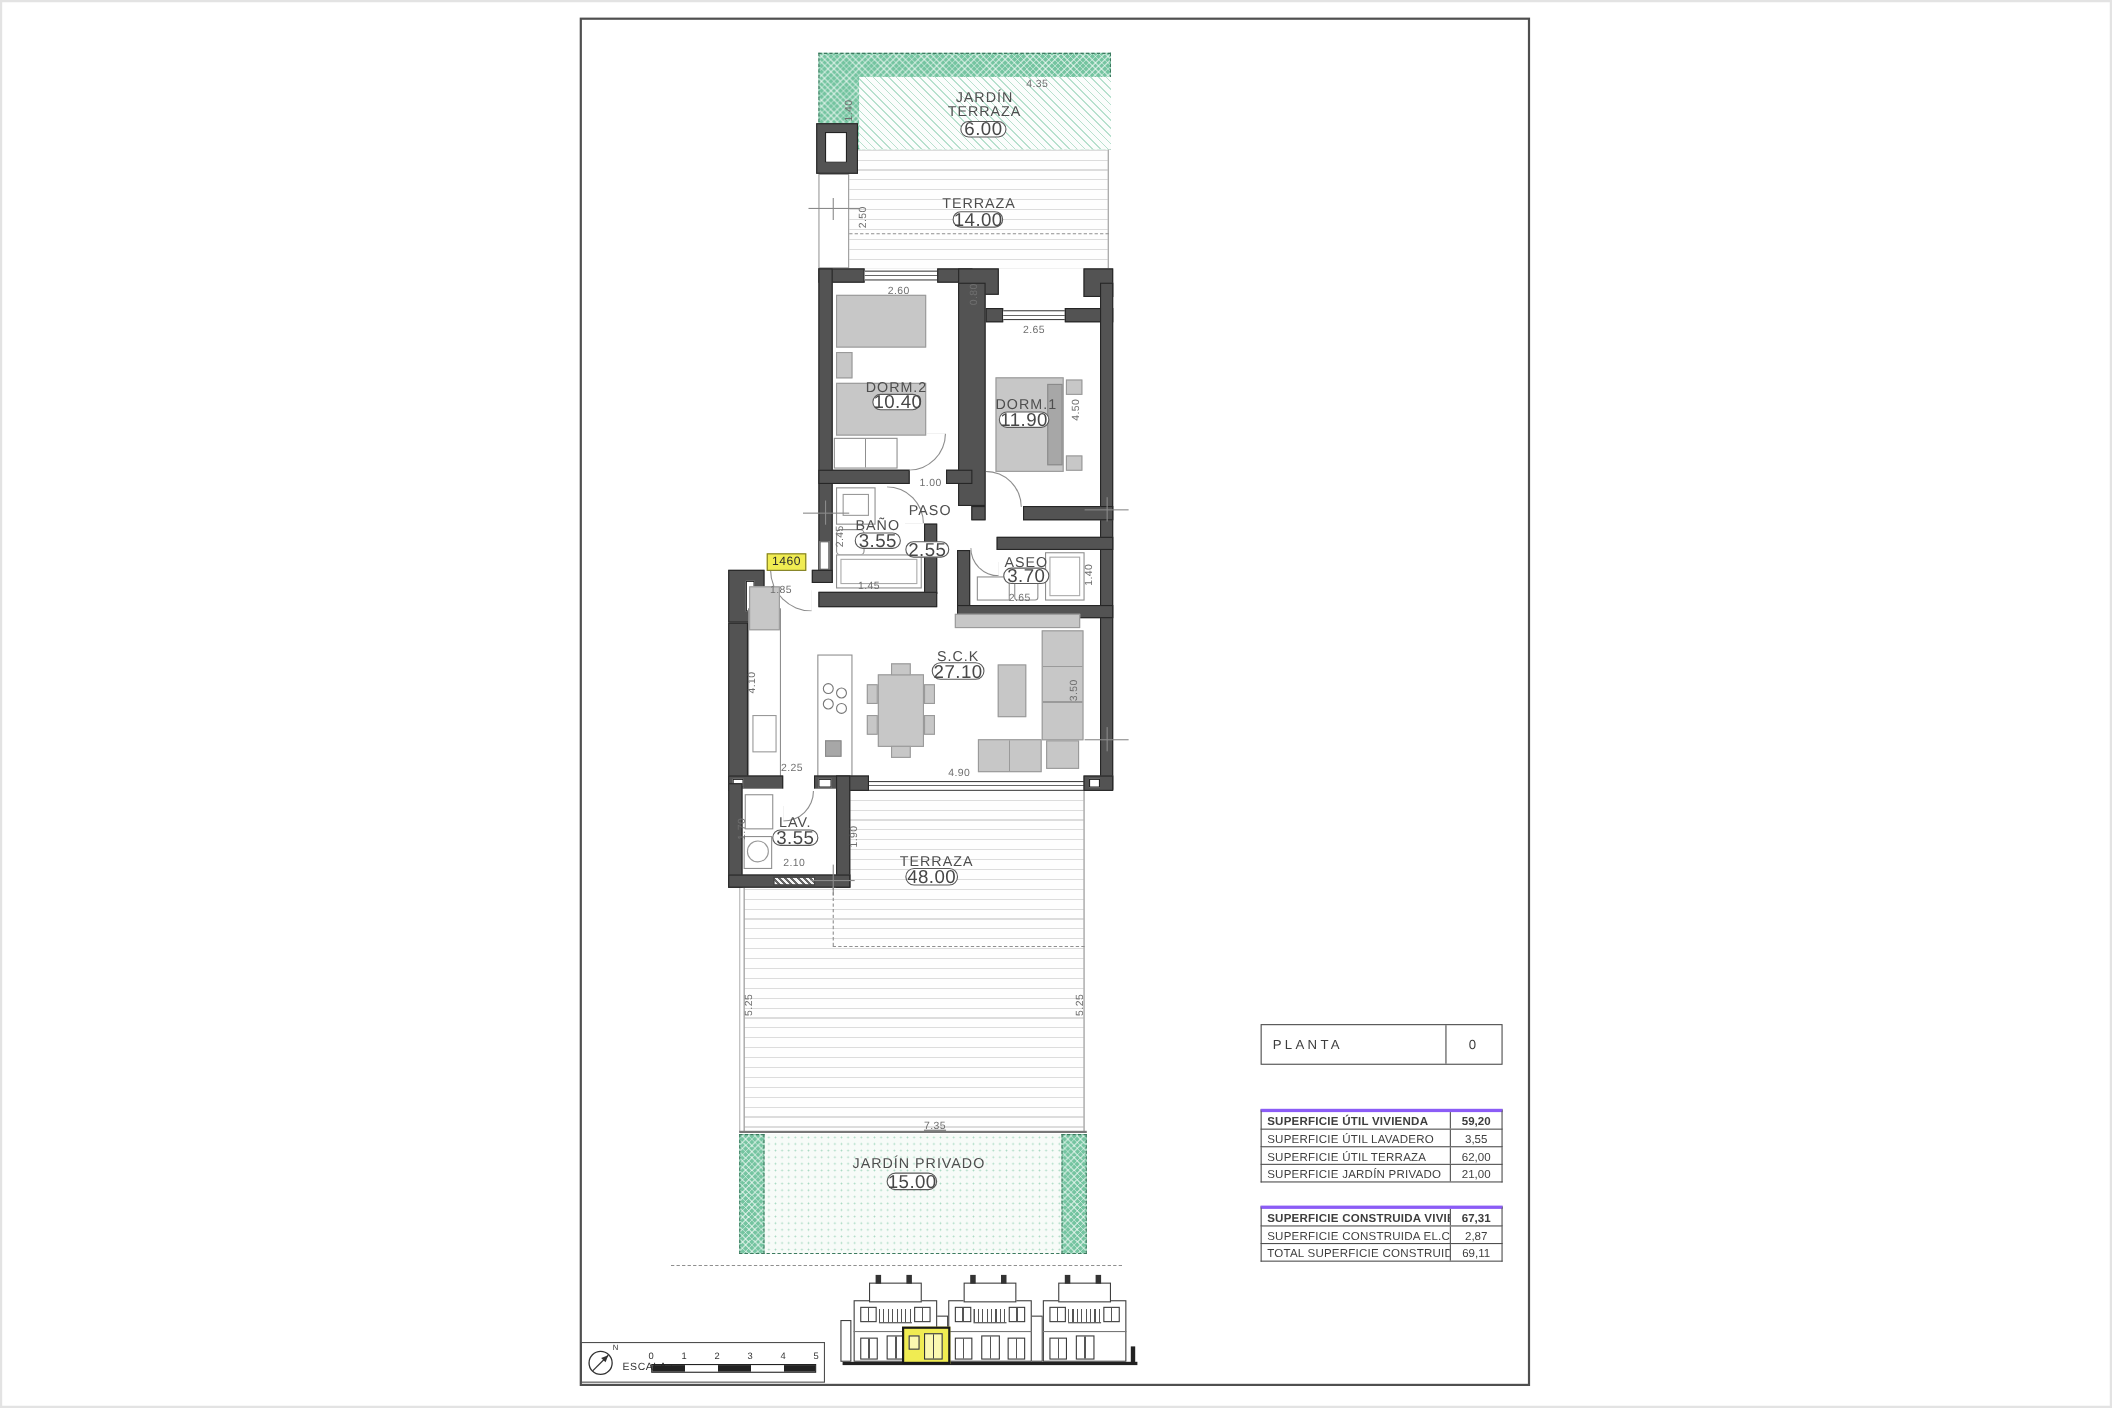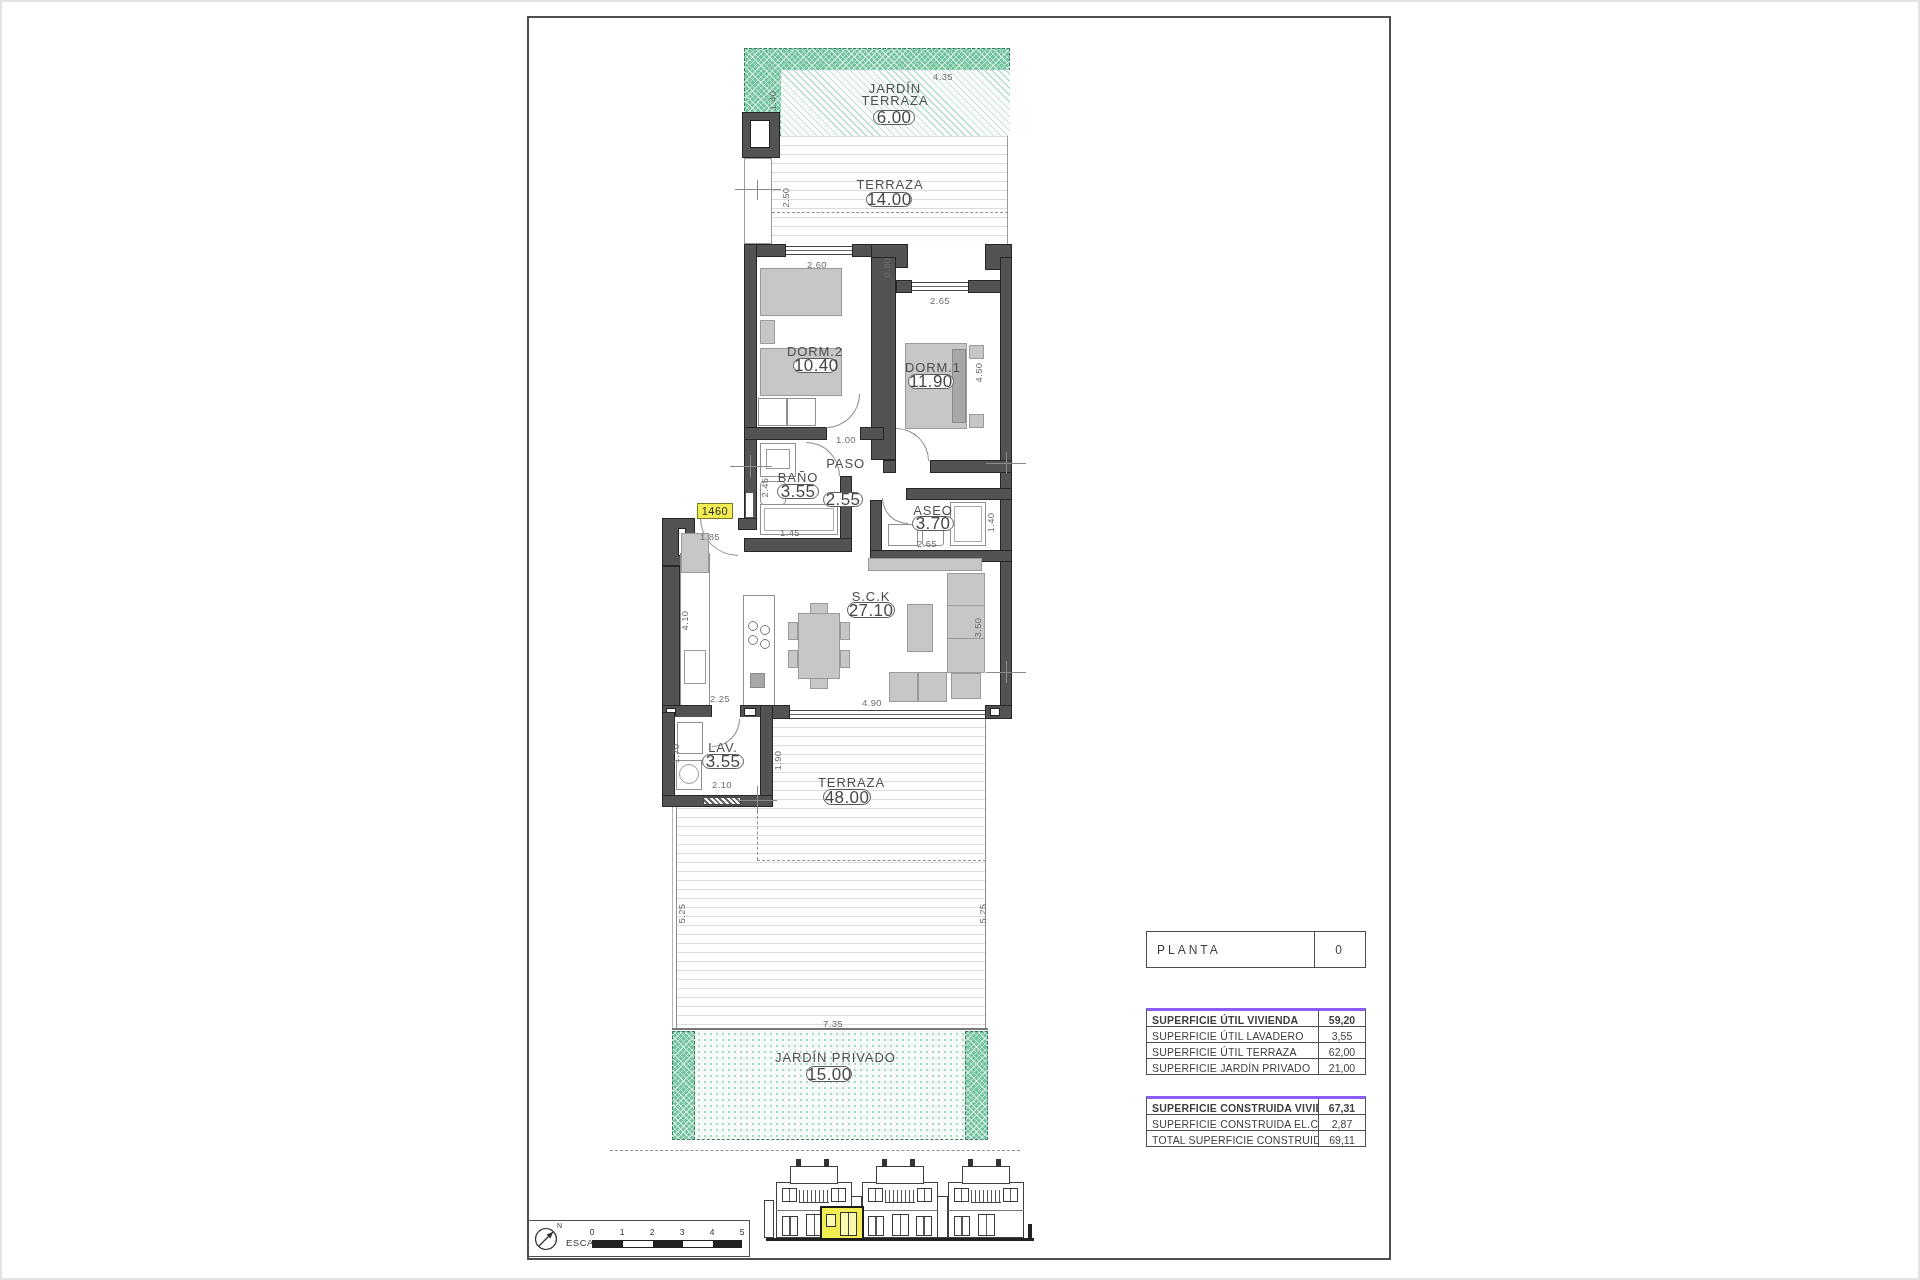--- a/index.html
+++ b/index.html
@@ -219,21 +219,21 @@
   <div class="abs dim vdim" style="left:757px;top:755px;width:40px;">1.90</div>
 
   <div class="abs dashv" style="left:757px;top:806px;width:1px;height:54px;"></div>
   <div class="abs dashh" style="left:757px;top:860px;width:229px;height:1px;"></div>
   <div class="abs tickline" style="left:737px;top:800px;width:40px;height:1px;"></div>
   <div class="abs tickline" style="left:757px;top:786px;width:1px;height:28px;"></div>
   <div class="abs rlabel" style="left:818px;top:775px;width:60px;">TERRAZA</div>
   <div class="abs pill" style="left:823px;top:789px;width:48px;height:16px;line-height:15px;">48.00</div>
   <div class="abs dim vdim" style="left:661px;top:908px;width:40px;">5.25</div>
   <div class="abs dim vdim" style="left:962px;top:908px;width:40px;">5.25</div>
-  <div class="abs dim" style="left:813px;top:1018px;width:40px;text-decoration:underline;">7.35</div>
+  <div class="abs dim" style="left:830px;top:1018px;width:40px;text-decoration:underline;">7.35</div>
 
   <div class="abs stipple" style="left:672px;top:1031px;width:316px;height:109px;"></div>
   <div class="abs ghatch" style="left:672px;top:1031px;width:23px;height:109px;"></div>
   <div class="abs ghatch" style="left:965px;top:1031px;width:23px;height:109px;"></div>
   <div class="abs rlabel" style="left:775px;top:1050px;width:110px;">JARDÍN  PRIVADO</div>
   <div class="abs pill" style="left:806px;top:1066px;width:46px;height:16px;line-height:15px;">15.00</div>
   <div class="abs dashh" style="left:610px;top:1150px;width:410px;height:1px;"></div>
 
   <div class="abs tb" style="left:1146px;top:931px;width:220px;height:37px;display:flex;">
     <div style="flex:1;border-right:1.6px solid #4c4c4c;display:flex;align-items:center;padding-left:10px;">

